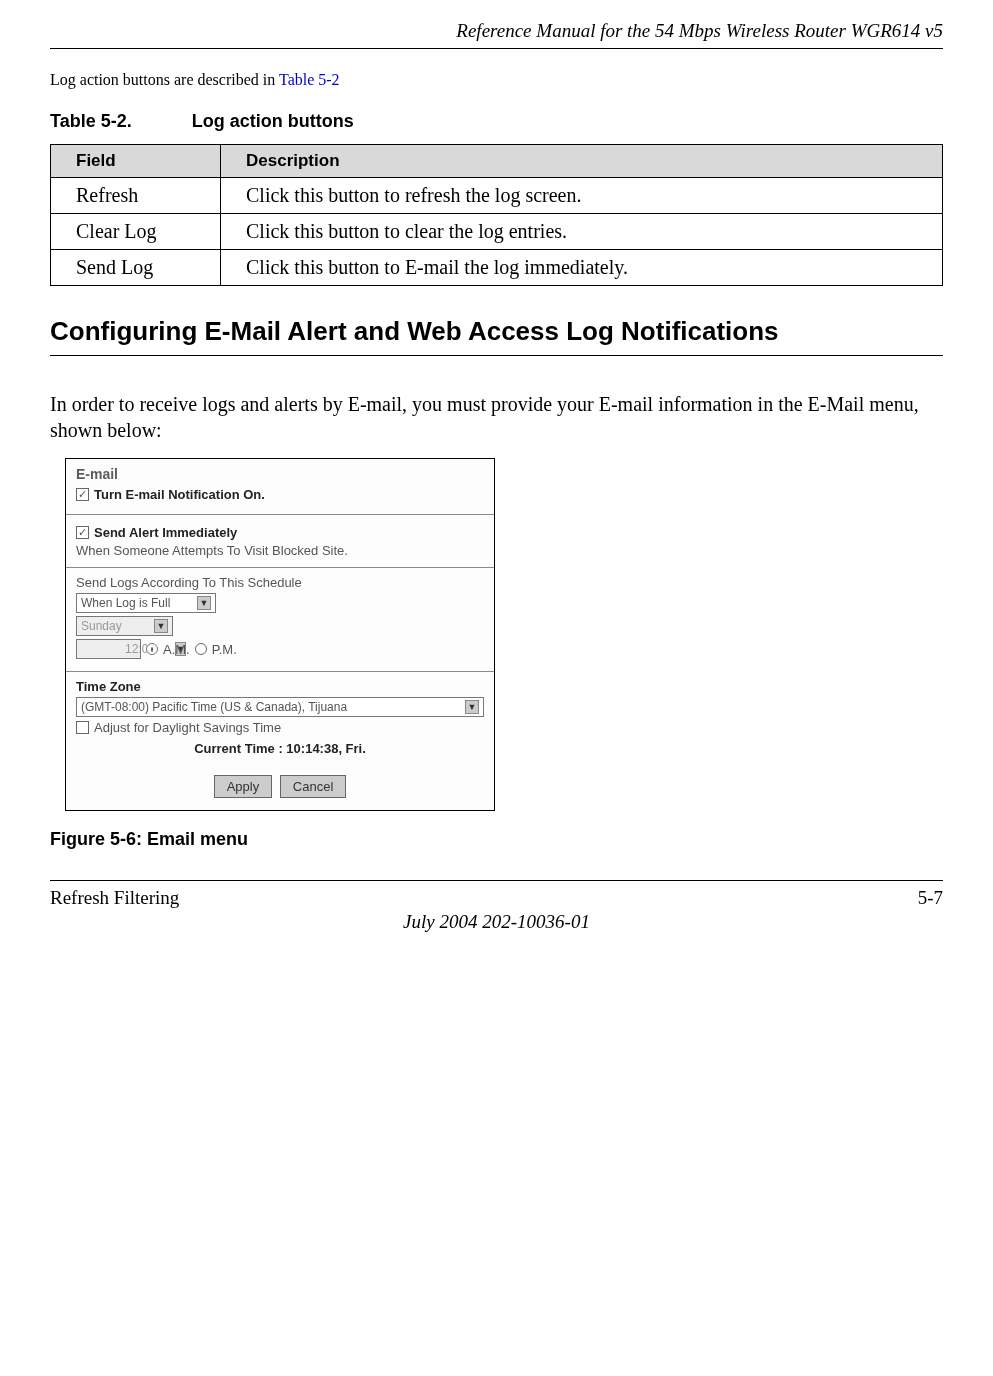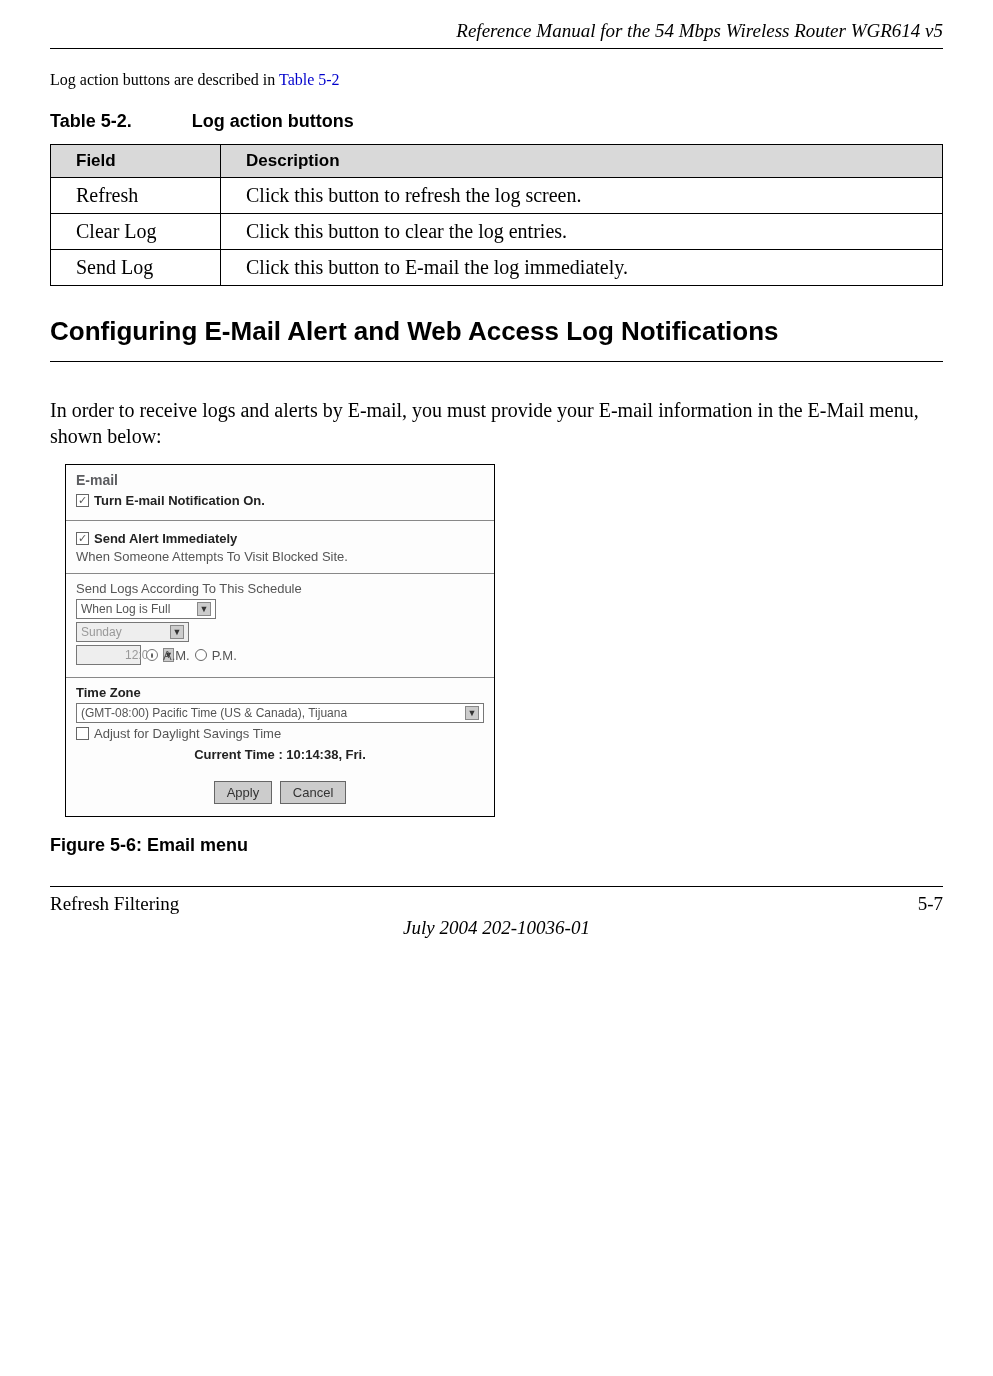--- a/index.html
+++ b/index.html
@@ -60,21 +60,21 @@
     table.log-table td {
       font-size: 20px;
     }
     table.log-table td.field-col {
       width: 170px;
     }
     h2.section {
       font-family: Arial, Helvetica, sans-serif;
       font-weight: bold;
       font-size: 26px;
-      padding-bottom: 14px;
+      padding-bottom: 8px;
       border-bottom: 1.5px solid #000;
       margin-bottom: 35px;
     }
     .para {
       font-size: 20px;
       line-height: 1.3;
       margin-bottom: 15px;
     }
     .email-panel {
       width: 430px;
@@ -147,21 +147,21 @@
       font-family: inherit;
     }
     .txtinput.disabled, .sel.disabled {
       background: #eee;
       color: #999;
     }
     .sel {
       display: inline-flex;
       align-items: center;
       justify-content: space-between;
-      gap: 8px;
+      gap: 20px;
     }
     .sel .arrow {
       width: 14px;
       height: 14px;
       background: #ccc;
       border: 1px solid #888;
       display: inline-flex;
       align-items: center;
       justify-content: center;
       font-size: 9px;
@@ -269,21 +269,21 @@
 
   <div class="panel-section">
     <div>Send Logs According To This Schedule</div>
     <div class="row">
       <span class="sel" style="width:140px;">
         <span>When Log is Full</span>
         <span class="arrow">▼</span>
       </span>
     </div>
     <div class="row">
-      <span class="sel disabled" style="width:113px;">
+      <span class="sel disabled" style="width:97px;">
         <span>Sunday</span>
         <span class="arrow">▼</span>
       </span>
     </div>
     <div class="row">
       <span class="sel disabled" style="width:65px;padding-left:48px;">
         <span>12:00</span>
         <span class="arrow">▼</span>
       </span>
       <span class="rb sel"></span>

